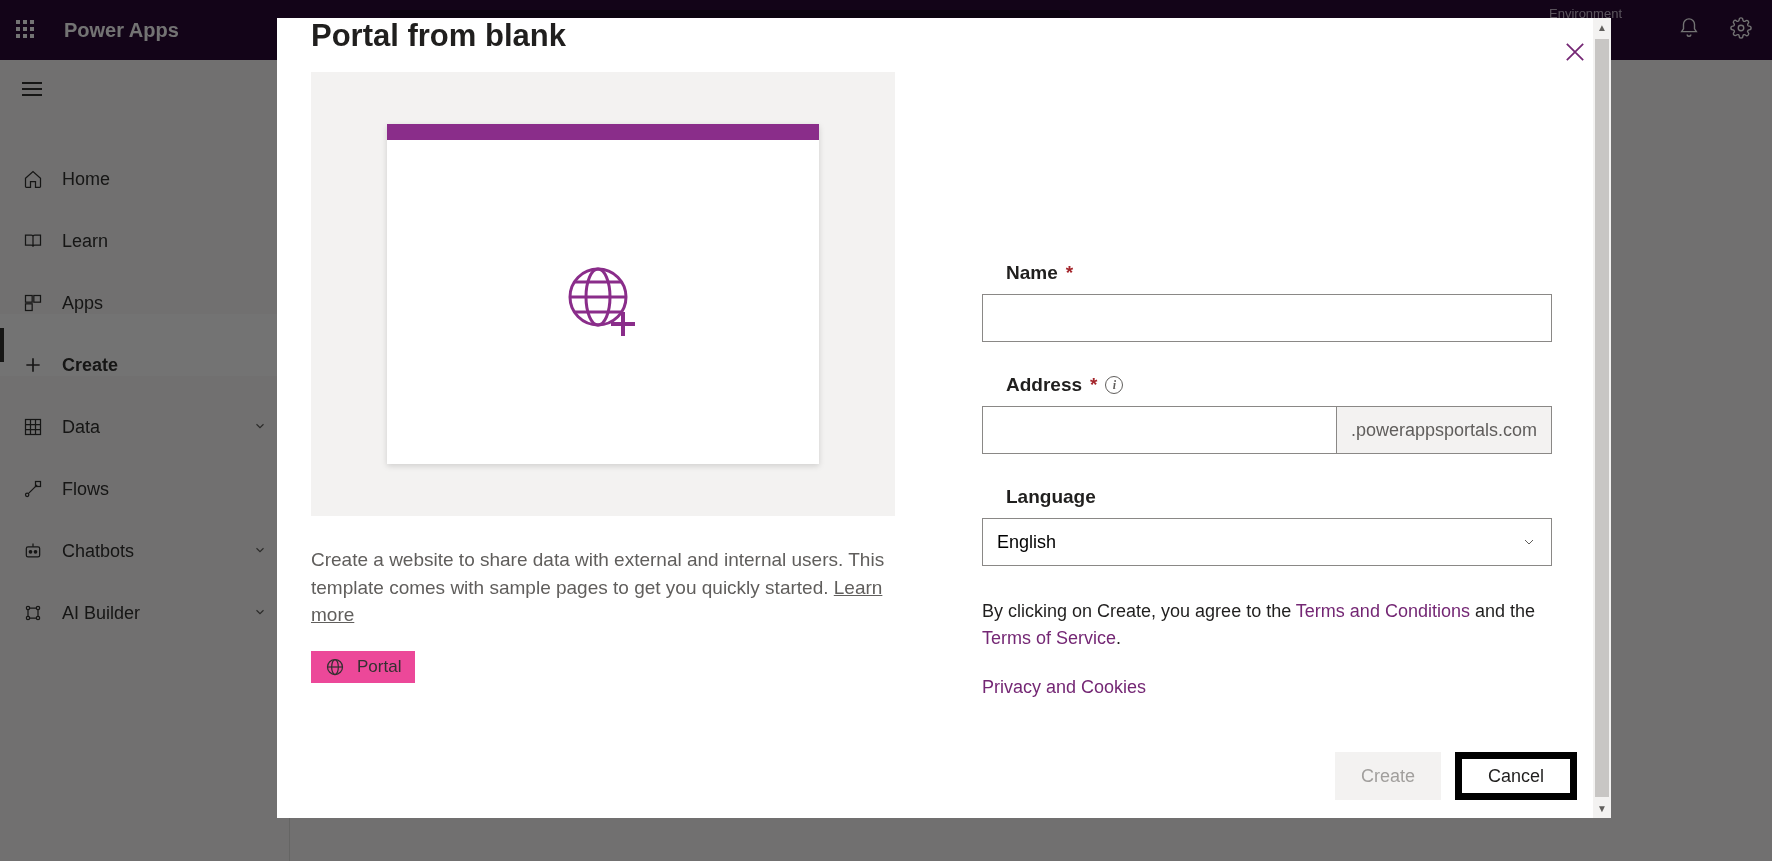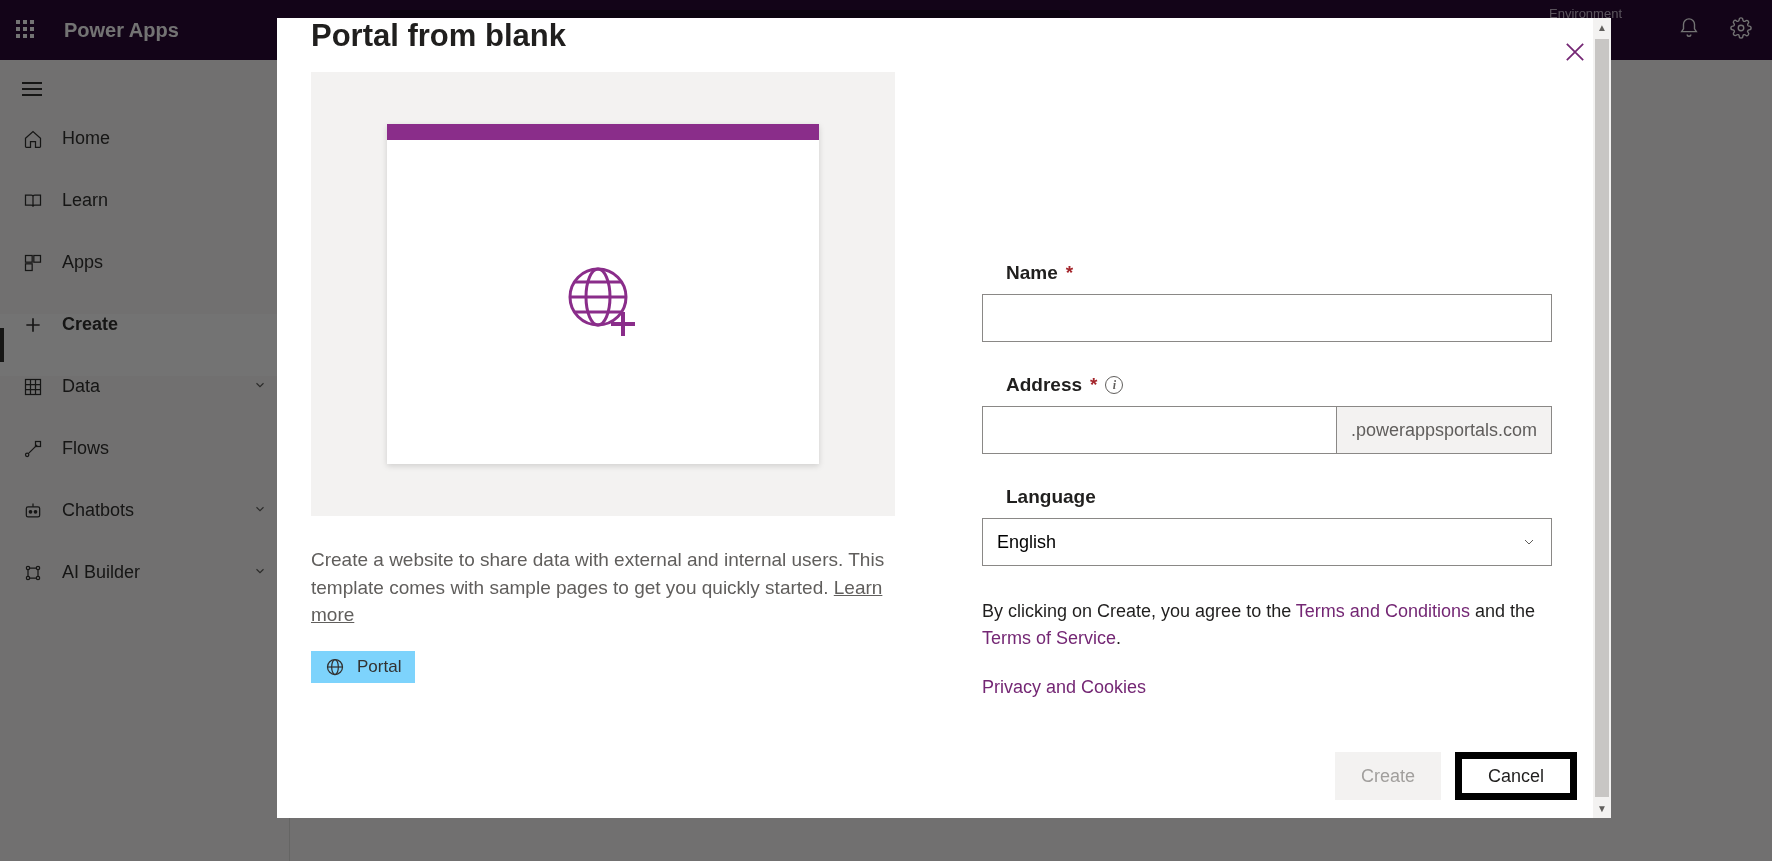--- a/index.html
+++ b/index.html
@@ -27,21 +27,21 @@
   .env { position:absolute; right:150px; top:6px; font-size:13px; color:#c7b9cc; }
   .top-icons { position:absolute; right:20px; display:flex; gap:30px; align-items:center; color:#fff; }
   .sidebar {
     position:absolute; top:60px; left:0; width:290px; height:801px; background:#faf9f8;
     border-right:1px solid #e1dfdd;
   }
   .hamburger { padding:18px 22px; }
   .hamburger div{ width:20px; height:2px; background:#323130; margin:4px 0;}
   .nav { margin-top:10px;}
   .nav-item {
-    display:flex; align-items:flex-start; padding:0 22px; height:62px; font-size:18px; color:#323130; cursor:pointer; position:relative;
+    display:flex; align-items:flex-end; padding:0 22px; height:62px; font-size:18px; color:#323130; cursor:pointer; position:relative;
   }
   .nav-item.active { background:#fff; font-weight:600;}
   .nav-item.active::before { content:""; position:absolute; left:0; top:14px; bottom:14px; width:4px; background:#323130;}
   .nav-icon { width:22px; height:22px; margin-right:18px; flex-shrink:0; display:flex; align-items:center; justify-content:center;}
   .nav-chevron { margin-left:auto; }
 
   .overlay { position:absolute; inset:0; background:rgba(0,0,0,0.55); }
   .modal {
     position:absolute; left:277px; top:18px; width:1334px; height:800px; background:#fff;
     display:flex; flex-direction:column;
@@ -53,21 +53,21 @@
   .left-col { width:601px; }
   .preview {
     width:584px; height:444px; background:#f3f2f1; display:flex; align-items:center; justify-content:center;
     margin-bottom:30px;
   }
   .preview-card { width:432px; height:340px; background:#fff; box-shadow:0 2px 6px rgba(0,0,0,.15);}
   .preview-strip{ height:16px; background:#8a2d8a;}
   .preview-globe{ display:flex;align-items:center;justify-content:center;height:calc(100% - 16px);}
   .desc { font-size:19px; color:#605e5c; line-height:1.45; }
   .desc a { color:#605e5c; text-decoration:underline;}
-  .tag { display:inline-flex; align-items:center; background:#7dd3fc; padding:6px 14px; margin-top:22px; font-size:17px; color:#323130;}
+  .tag { display:inline-flex; align-items:center; background:#ec4899; padding:6px 14px; margin-top:22px; font-size:17px; color:#323130;}
   .tag svg { margin-right:12px;}
   .right-col { flex:1; padding-top:190px; max-width:570px;}
   .field-label { font-size:19px; font-weight:600; color:#201f1e; margin-bottom:10px; display:flex; align-items:center; gap:8px;margin-left:24px;}
   .req { color:#a4262c; }
   .input { width:100%; height:48px; border:1px solid #8a8886; padding:0 12px; font-size:17px; }
   .field { margin-bottom:32px;}
   .addr-wrap{ display:flex; }
   .addr-wrap input{ flex:1; border-right:none;}
   .addr-suffix{ background:#f3f2f1; border:1px solid #8a8886; border-left:1px solid #8a8886; padding:0 14px; font-size:18px; color:#605e5c; display:flex; align-items:center;}
   .select { width:100%; height:48px; border:1px solid #8a8886; padding:0 14px; font-size:18px; display:flex; align-items:center; justify-content:space-between; cursor:pointer;}

